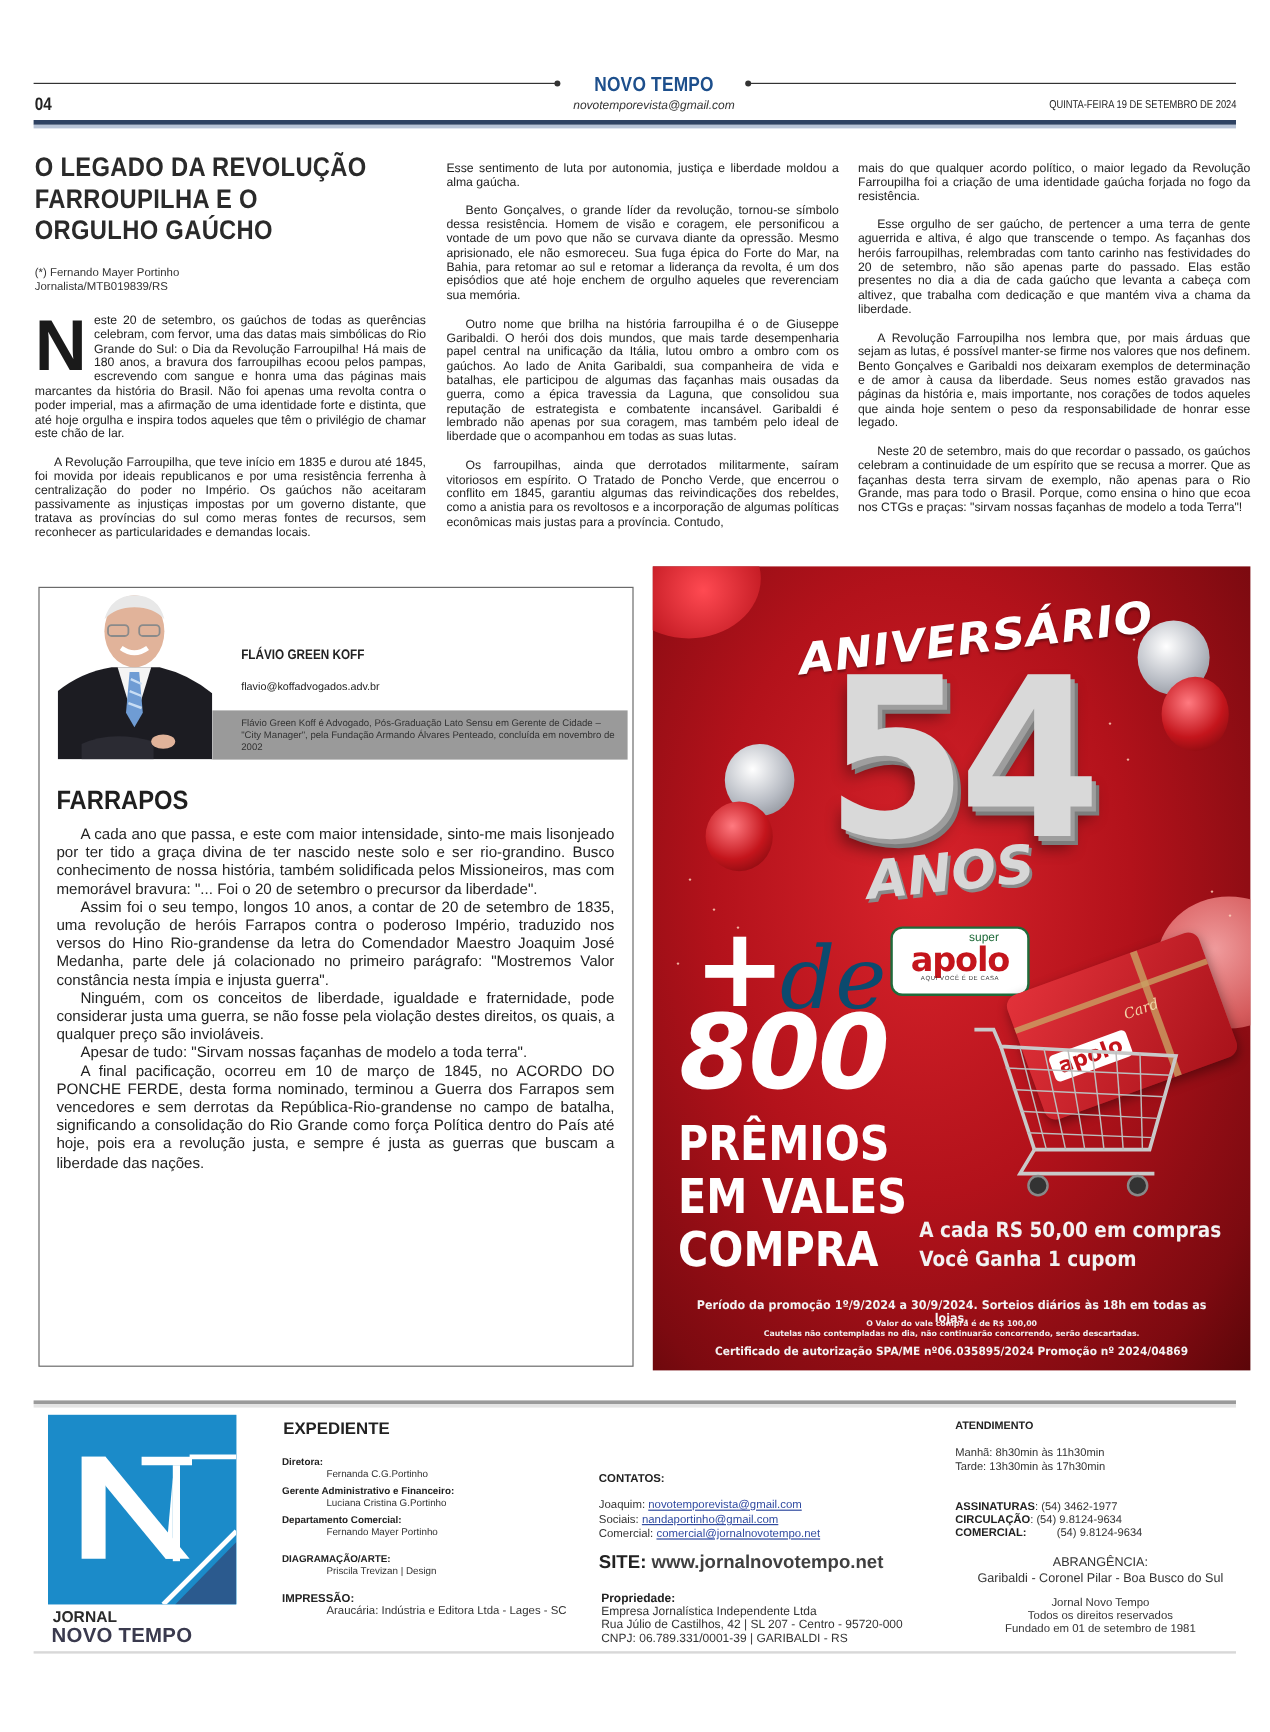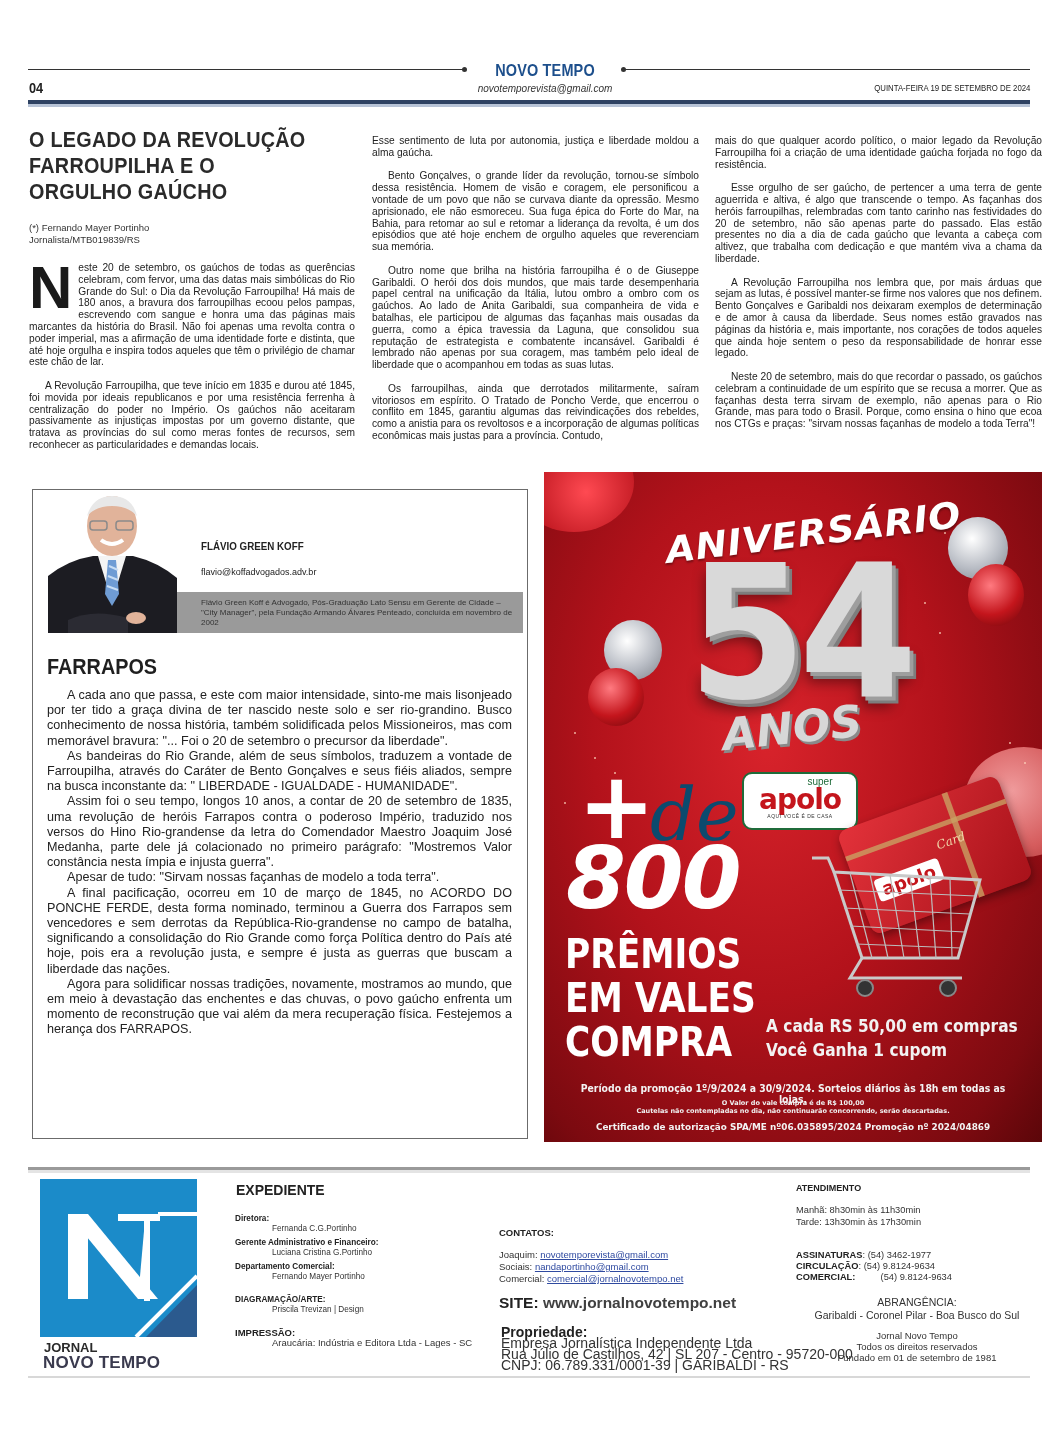--- a/index.html
+++ b/index.html
@@ -86,21 +86,21 @@
   .exp-title { position: absolute; top: 1182px; left: 236px; font-weight: bold; font-size: 14px; color: #222; }
   .exp-list { position: absolute; top: 1214px; left: 235px; font-size: 8.2px; line-height: 10px; color: #333; }
   .exp-list .lbl { font-weight: bold; color: #222; display: block; }
   .exp-list .val { display: block; margin-bottom: 4px; padding-left: 37px; }
   .exp-list .gap { height: 9px; }
   .contatos { position: absolute; top: 1227px; left: 499px; font-weight: bold; font-size: 9.5px; color: #222; }
   .contact-list { position: absolute; top: 1249px; left: 499px; font-size: 9.5px; line-height: 12px; color: #333; }
   .contact-list a { color: #2f4aa0; text-decoration: underline; }
   .site { position: absolute; top: 1294px; left: 499px; font-weight: bold; font-size: 15.5px; color: #222; }
   .site a { color: #404040; }
-  .prop { position: absolute; top: 1327px; left: 501px; font-size: 14px; line-height: 11px; color: #333; }
+  .prop { position: absolute; top: 1327px; left: 501px; font-size: 10px; line-height: 11px; color: #333; }
   .prop .lbl { font-weight: bold; color: #222; }
   .atend { position: absolute; top: 1183px; left: 796px; font-weight: bold; font-size: 9px; color: #222; }
   .hours { position: absolute; top: 1205px; left: 796px; font-size: 9.3px; line-height: 11.5px; color: #333; }
   .phones { position: absolute; top: 1250px; left: 796px; font-size: 9.3px; line-height: 11px; color: #333; }
   .phones .lbl { font-weight: bold; color: #222; display: inline-block; }
   .phones .row .lbl-c { width: 82px; }
   .abr { position: absolute; top: 1296px; left: 782px; width: 270px; text-align: center; font-size: 10.5px; line-height: 12.5px; color: #333; }
   .abr-lower { position: absolute; top: 1330px; left: 782px; width: 270px; text-align: center; font-size: 9.5px; line-height: 11px; color: #333; }
 </style>
 </head>
@@ -160,25 +160,24 @@
     <ellipse cx="88" cy="124" rx="10" ry="6" fill="#e1b39a"></ellipse>
   </svg>
 </div>
 <div class="author-name">FLÁVIO GREEN KOFF</div>
 <div class="author-email">flavio@koffadvogados.adv.br</div>
 <div class="author-bio">Flávio Green Koff é Advogado, Pós-Graduação Lato Sensu em Gerente de Cidade – "City Manager", pela Fundação Armando Álvares Penteado, concluída em novembro de 2002</div>
 
 <div class="op-title">FARRAPOS</div>
 <div class="op-body">
   <p>A cada ano que passa, e este com maior intensidade, sinto-me mais lisonjeado por ter tido a graça divina de ter nascido neste solo e ser rio-grandino. Busco conhecimento de nossa história, também solidificada pelos Missioneiros, mas com memorável bravura: "... Foi o 20 de setembro o precursor da liberdade".</p>
-  <p>As bandeiras do Rio Grande, além de seus símbolos, traduzem a vontade de Farroupilha, através do Caráter de Bento Gonçalves e seus fiéis aliados, sempre na busca inconstante da: " LIBERDADE - IGUALDADE - HUMANIDADE".</p>
   <p>Assim foi o seu tempo, longos 10 anos, a contar de 20 de setembro de 1835, uma revolução de heróis Farrapos contra o poderoso Império, traduzido nos versos do Hino Rio-grandense da letra do Comendador Maestro Joaquim José Medanha, parte dele já colacionado no primeiro parágrafo: "Mostremos Valor constância nesta ímpia e injusta guerra".</p>
+  <p>Ninguém, com os conceitos de liberdade, igualdade e fraternidade, pode considerar justa uma guerra, se não fosse pela violação destes direitos, os quais, a qualquer preço são invioláveis.</p>
   <p>Apesar de tudo: "Sirvam nossas façanhas de modelo a toda terra".</p>
   <p>A final pacificação, ocorreu em 10 de março de 1845, no ACORDO DO PONCHE FERDE, desta forma nominado, terminou a Guerra dos Farrapos sem vencedores e sem derrotas da República-Rio-grandense no campo de batalha, significando a consolidação do Rio Grande como força Política dentro do País até hoje, pois era a revolução justa, e sempre é justa as guerras que buscam a liberdade das nações.</p>
-  <p>Agora para solidificar nossas tradições, novamente, mostramos ao mundo, que em meio à devastação das enchentes e das chuvas, o povo gaúcho enfrenta um momento de reconstrução que vai além da mera recuperação física. Festejemos a herança dos FARRAPOS.</p>
 </div>
 
 <div class="ad">
   <div class="balloon" style="left:-30px;top:-40px;width:120px;height:100px;background:radial-gradient(circle at 60% 60%, #ff4a52, #b50f18 70%);"></div>
   <div class="balloon" style="left:404px;top:45px;width:60px;height:62px;background:radial-gradient(circle at 40% 35%, #ffffff, #b8bcc4 55%, #7c8088 100%);"></div>
   <div class="balloon" style="left:424px;top:92px;width:56px;height:62px;background:radial-gradient(circle at 40% 35%, #ff7a80, #c4151c 55%, #6a060a 100%);"></div>
   <div class="balloon" style="left:60px;top:148px;width:58px;height:60px;background:radial-gradient(circle at 40% 35%, #ffffff, #b8bcc4 55%, #7c8088 100%);"></div>
   <div class="balloon" style="left:44px;top:196px;width:56px;height:58px;background:radial-gradient(circle at 40% 35%, #ff7a80, #c4151c 55%, #6a060a 100%);"></div>
   <div class="balloon" style="left:420px;top:275px;width:120px;height:110px;background:radial-gradient(circle at 40% 40%, #ffb4b4, #e26a6a 60%, #b03a3a 100%);opacity:0.85;"></div>
   <div class="sparkle" style="left:400px;top:60px"></div>

